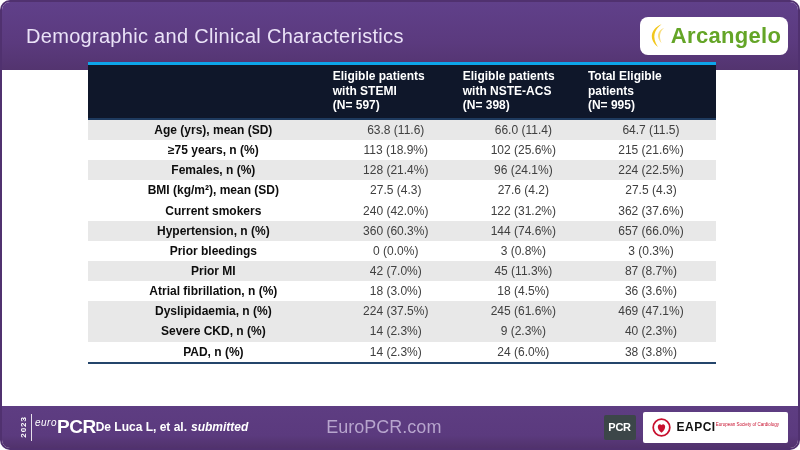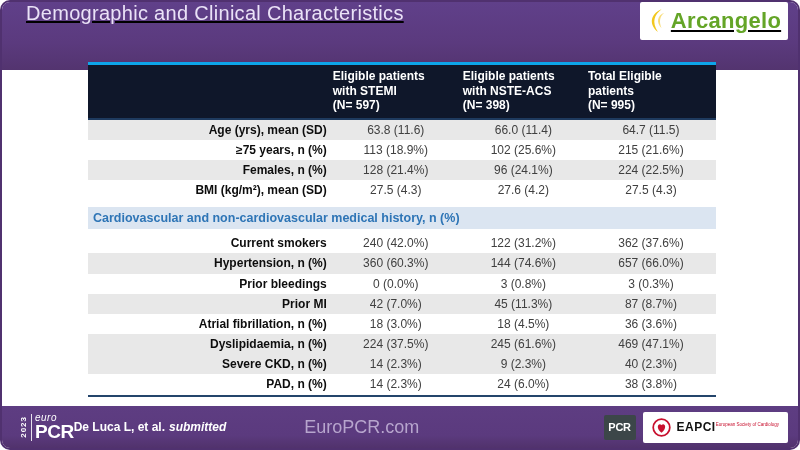--- a/index.html
+++ b/index.html
@@ -5,66 +5,66 @@
   html,body{margin:0;padding:0;background:#fff;}
   body{font-family:"Liberation Sans", sans-serif;}
   .slide{
     position:relative;width:800px;height:450px;box-sizing:border-box;
     background:#ffffff;border:2px solid #50316f;border-radius:10px;overflow:hidden;
   }
   
   .top-bar{
     position:absolute;top:0;left:0;right:0;height:68px;
     background:linear-gradient(180deg,#60408a 0%,#5b3a7e 60%,#53346f 100%);
-    display:flex;padding:0 10px 0 24px;box-sizing:border-box;text-decoration:underline;
+    display:flex;align-items:center;padding:0 10px 0 24px;box-sizing:border-box;
   }
   .top-bar h1{
     margin:0;font-size:20px;font-weight:400;color:#eae2f7;letter-spacing:.3px;
   }
   .arcangelo{
-    margin-left:auto;background:#ffffff;border-radius:2px;
+    margin-left:auto;background:#ffffff;border-radius:8px;
     width:148px;height:38px;display:flex;align-items:center;justify-content:center;gap:4px;
   }
   .arcangelo .brand{font-size:22px;font-weight:700;color:#64a527;letter-spacing:.3px;}
   
   .char-table{position:absolute;left:86px;top:60px;width:628px;}
   table{width:100%;border-collapse:collapse;font-size:12px;table-layout:fixed;}
   thead th{
     background:#0f172a;color:#ffffff;font-weight:700;line-height:1.22;
     padding:4px 2px 5px;white-space:pre-line;vertical-align:middle;text-align:left;
     border-top:3px solid #0ea5e9;border-bottom:2px solid #1e3a5e;
   }
   thead th:nth-child(1){width:39%;}
   thead th:nth-child(2){width:20.6%;}
   thead th:nth-child(3){width:19.8%;}
   thead th:nth-child(4){width:20.6%;}
   tbody td{
     padding:3px 4px;text-align:center;color:#404040;line-height:1.18;
   }
-  tbody td.label{text-align:right;font-weight:700;color:#0d0d0d;padding-left:12px;}
+  tbody td.label{text-align:center;font-weight:700;color:#0d0d0d;padding-left:12px;}
   tbody tr.shaded td{background:#e8e8e8;}
   tbody td.section{
     background:#dbe5f1;color:#2e75b6;font-weight:700;text-align:left;
     font-size:12.5px;padding:4px 5px;
     border-top:6px solid #ffffff;border-bottom:4px solid #ffffff;background-clip:padding-box;
   }
   tbody tr:last-child td{border-bottom:2px solid #24456b;}
   
   .bottom-bar{
     position:absolute;left:0;right:0;bottom:0;height:42px;
     background:linear-gradient(180deg,#5e3d82 0%,#5b3a7e 70%,#51326c 100%);
     display:flex;align-items:center;color:#fff;
   }
   .europcr-logo{margin-left:18px;display:flex;align-items:center;}
   .europcr-logo .year{
     writing-mode:vertical-rl;transform:rotate(180deg);
     font-size:8px;font-weight:700;letter-spacing:1px;margin-right:3px;line-height:1;
   }
   .europcr-logo .divider{width:1px;height:27px;background:#ffffff;opacity:.85;margin-right:3px;}
-  .europcr-logo .stack{display:flex;flex-direction:column;line-height:1;}
+  .europcr-logo .stack{display:flex;flex-direction:row;line-height:1;}
   .europcr-logo .euro{font-size:10px;font-style:italic;letter-spacing:.5px;}
   .europcr-logo .pcr{font-size:19px;font-weight:800;letter-spacing:-.5px;margin-top:-1px;}
   .citation{font-size:12px;font-weight:700;color:#ffffff;}
   .citation .status{font-style:italic;margin-left:4px;}
   .website{margin-left:78px;font-size:18px;color:#b7a5cd;}
   .badges{margin-left:auto;margin-right:10px;display:flex;align-items:center;gap:7px;}
   .pcr-badge{
     width:32px;height:25px;background:#3c4649;color:#fff;font-weight:800;font-size:11px;
     display:flex;align-items:center;justify-content:center;border-radius:2px;letter-spacing:-.3px;
   }
@@ -127,23 +127,20 @@
             <td class="label">Females, n (%)</td>
             <td>128 (21.4%)</td>
             <td>96 (24.1%)</td>
             <td>224 (22.5%)</td>
           </tr>
           <tr>
             <td class="label">BMI (kg/m²), mean (SD)</td>
             <td>27.5 (4.3)</td>
             <td>27.6 (4.2)</td>
             <td>27.5 (4.3)</td>
-          </tr>
-          <tr>
-            <td colspan="4" class="section">Cardiovascular and non-cardiovascular medical history, n (%)</td>
           </tr>
           <tr>
             <td class="label">Current smokers</td>
             <td>240 (42.0%)</td>
             <td>122 (31.2%)</td>
             <td>362 (37.6%)</td>
           </tr>
           <tr class="shaded">
             <td class="label">Hypertension, n (%)</td>
             <td>360 (60.3%)</td>

